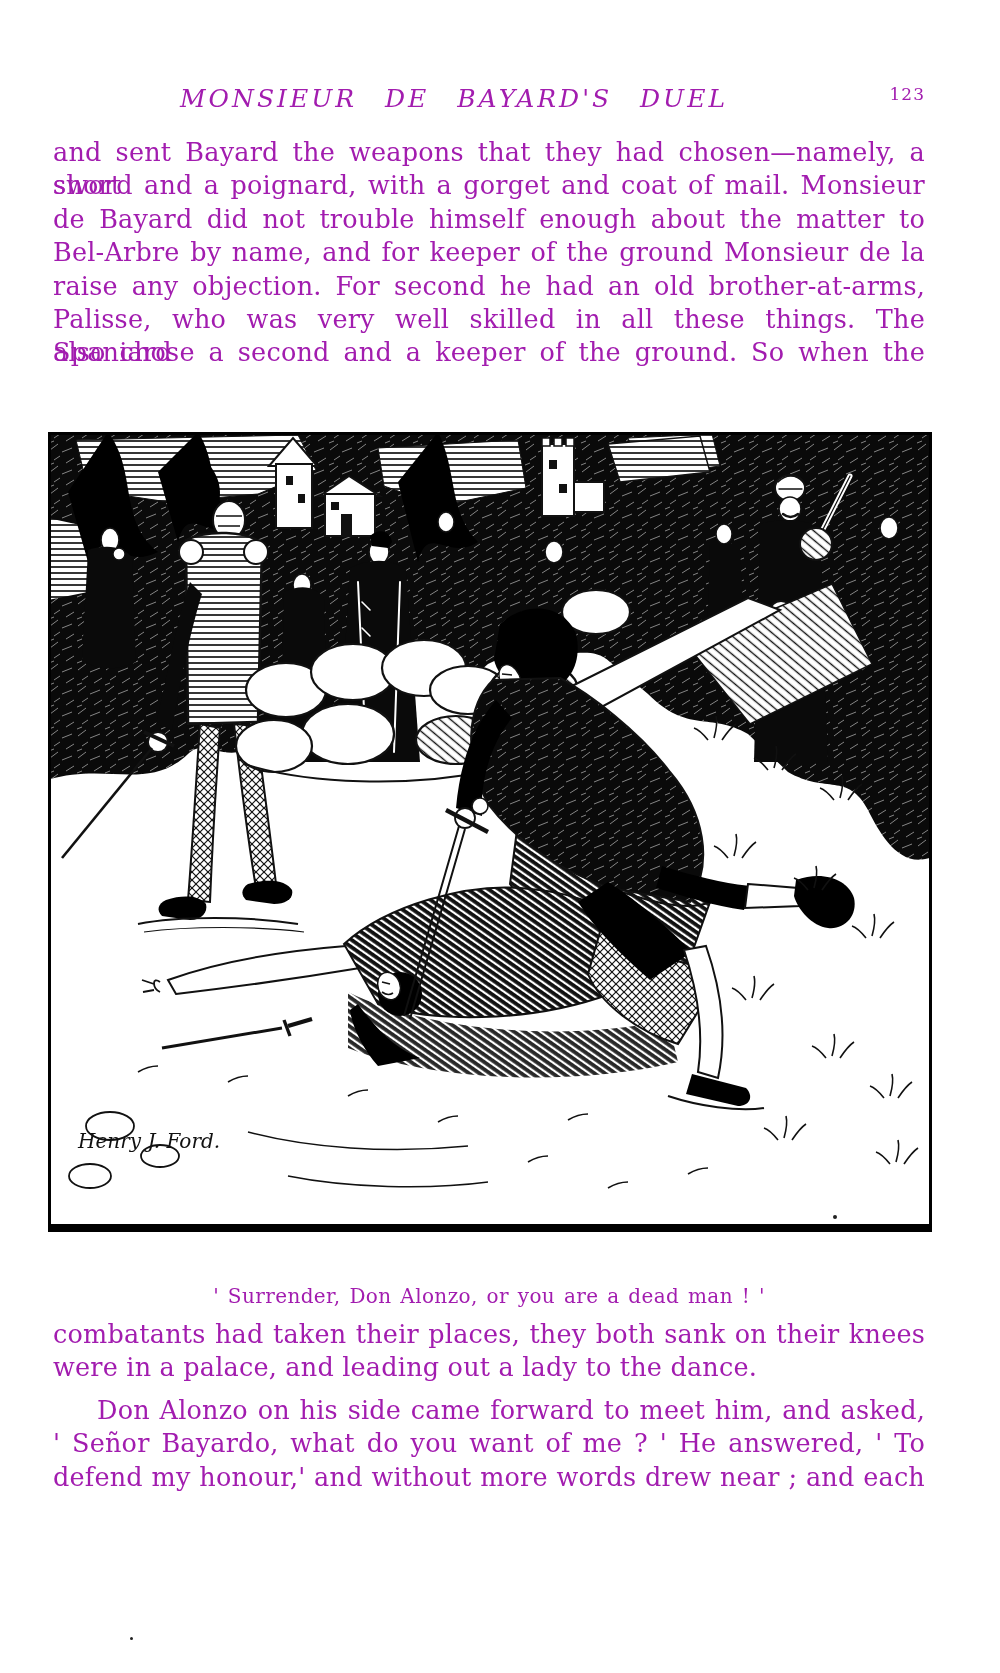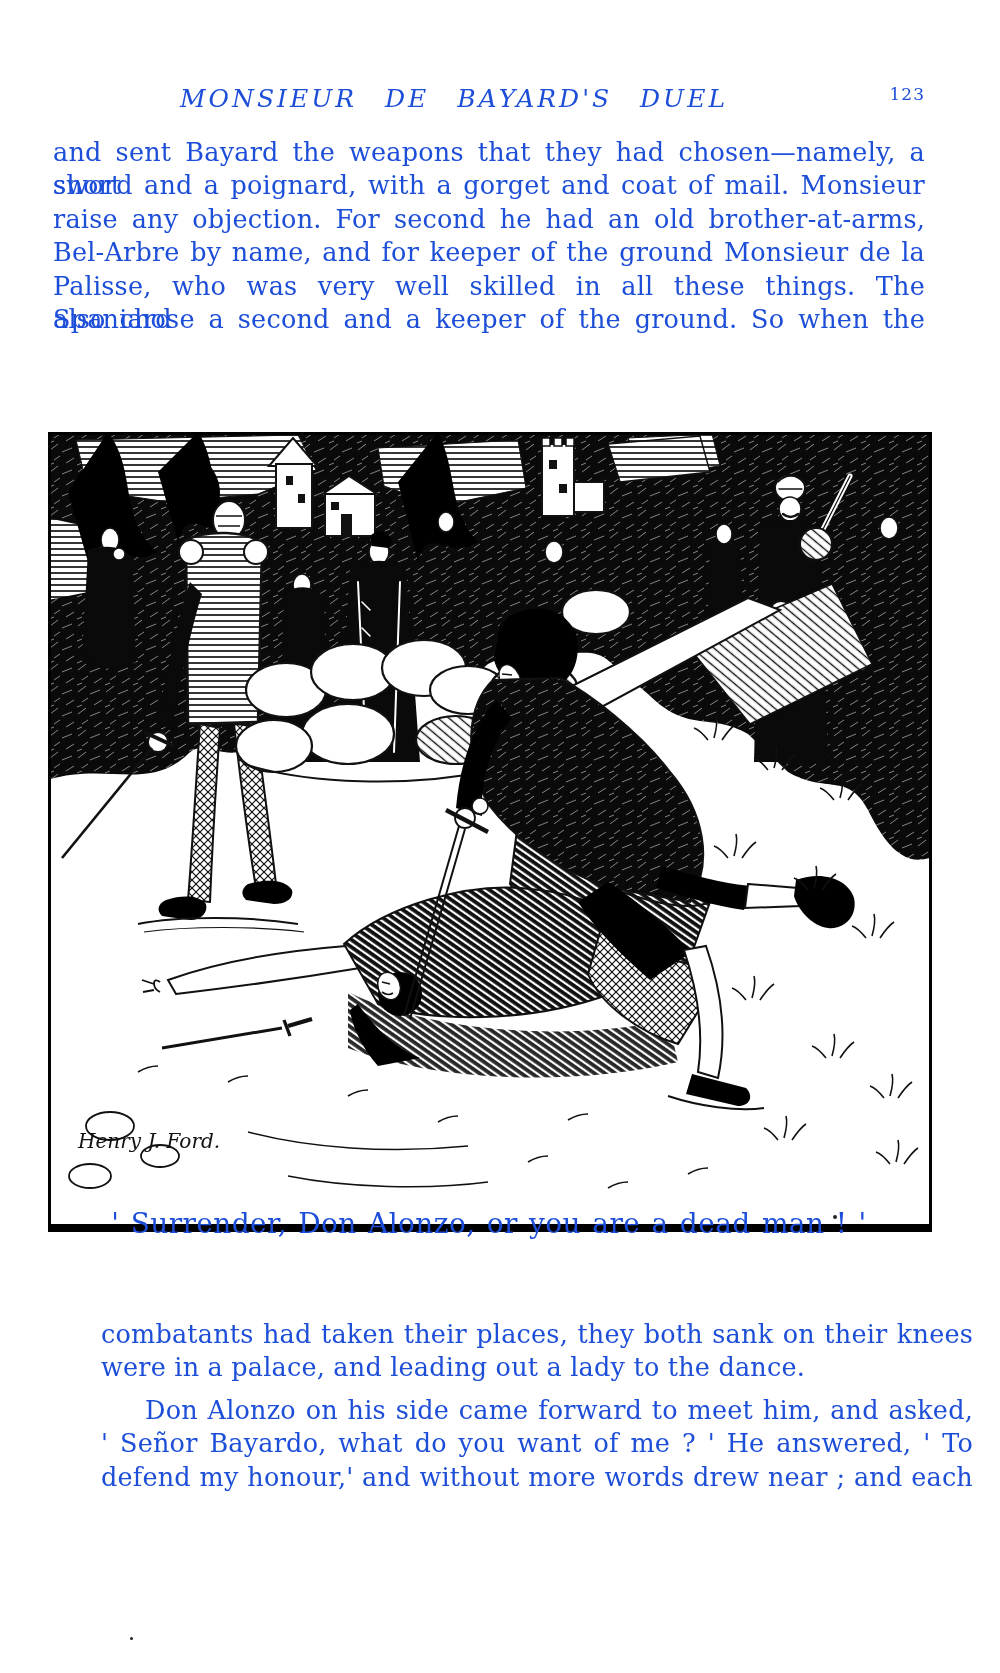--- a/index.html
+++ b/index.html
@@ -1,18 +1,18 @@
 <!DOCTYPE html>
 <html><head>
 <meta charset="utf-8">
 <style>
   html,body{margin:0;padding:0;background:#ffffff;}
   .page{
     position:relative;width:1000px;height:1673px;background:#fff;
-    font-family:"DejaVu Serif","Liberation Serif",serif;color:#1d4ed8;overflow:hidden;
+    font-family:"DejaVu Serif","Liberation Serif",serif;color:#a21caf;overflow:hidden;
   }
   .running-head{
     position:absolute;left:53px;top:84px;width:872px;height:34px;
   }
   .head-title{
     display:block;text-align:center;padding-right:70px;
     font-style:italic;font-size:25px;letter-spacing:3px;word-spacing:17px;
     white-space:nowrap;
   }
   .page-number{
@@ -27,43 +27,44 @@
     letter-spacing:0.2px;
   }
   .textline.noju{text-align-last:left;}
   .textline.indent{text-indent:44px;}
   .illustration{
     position:absolute;left:48px;top:432px;width:788px;height:800px;
     background:#fff;
   }
   .illustration svg{display:block;}
   .caption{
-    position:absolute;left:53px;top:1207px;width:872px;
-    text-align:center;font-size:28px;letter-spacing:0.4px;word-spacing:2px;
+    position:absolute;left:53px;top:1284px;width:872px;
+    text-align:center;font-size:20px;letter-spacing:0.4px;word-spacing:2px;
   }
   .speck{position:absolute;background:#222;border-radius:50%;}
   .speck.s1{left:833px;top:1215px;width:4px;height:4px;}
   .speck.s2{left:130px;top:1637px;width:3px;height:3px;}
 </style>
 </head>
 <body>
 
 <div class="page">
 
   <div class="running-head">
     <span class="head-title">MONSIEUR DE BAYARD'S DUEL</span>
     <span class="page-number">123</span>
   </div>
 
   <div class="text-block" style="top:136px;">
       <div class="para">
         <div class="textline">and sent Bayard the weapons that they had chosen—namely, a short</div>
         <div class="textline">sword and a poignard, with a gorget and coat of mail. Monsieur</div>
+        <div class="textline">de Bayard did not trouble himself enough about the matter to</div>
+        <div class="textline">Bel-Arbre by name, and for keeper of the ground Monsieur de la</div>
         <div class="textline">raise any objection. For second he had an old brother-at-arms,</div>
-        <div class="textline">Bel-Arbre by name, and for keeper of the ground Monsieur de la</div>
         <div class="textline">Palisse, who was very well skilled in all these things. The Spaniard</div>
         <div class="textline">also chose a second and a keeper of the ground. So when the</div>
       </div>
     </div>
 
   <div class="illustration">
     <svg width="884" height="800" viewBox="0 0 884 800">
       <defs>
         <pattern id="hh" width="8" height="6" patternUnits="userSpaceOnUse">
           <rect width="8" height="6" fill="#fff"></rect>
@@ -263,21 +264,21 @@
       <text x="30" y="716" font-size="20" font-style="italic" font-family="DejaVu Serif, serif" fill="#111">Henry J. Ford.</text>
 
       <rect x="1.5" y="1.5" width="881" height="795" fill="none" stroke="#000" stroke-width="3"></rect>
       <rect x="0" y="792" width="884" height="8" fill="#000"></rect>
     </svg>
   </div>
 
   <div class="caption">' Surrender, Don Alonzo, or you are a dead man ! '</div>
   <div class="speck s1"></div>
 
-  <div class="text-block" style="top:1318px;margin-left:48px;">
+  <div class="text-block" style="top:1318px;">
       <div class="para">
         <div class="textline">combatants had taken their places, they both sank on their knees</div>
         <div class="textline noju">were in a palace, and leading out a lady to the dance.</div>
       </div>
       <div class="para">
         <div class="textline indent">Don Alonzo on his side came forward to meet him, and asked,</div>
         <div class="textline">' Señor Bayardo, what do you want of me ? '  He answered, ' To</div>
         <div class="textline">defend my honour,' and without more words drew near ; and each</div>
       </div>
     </div>

